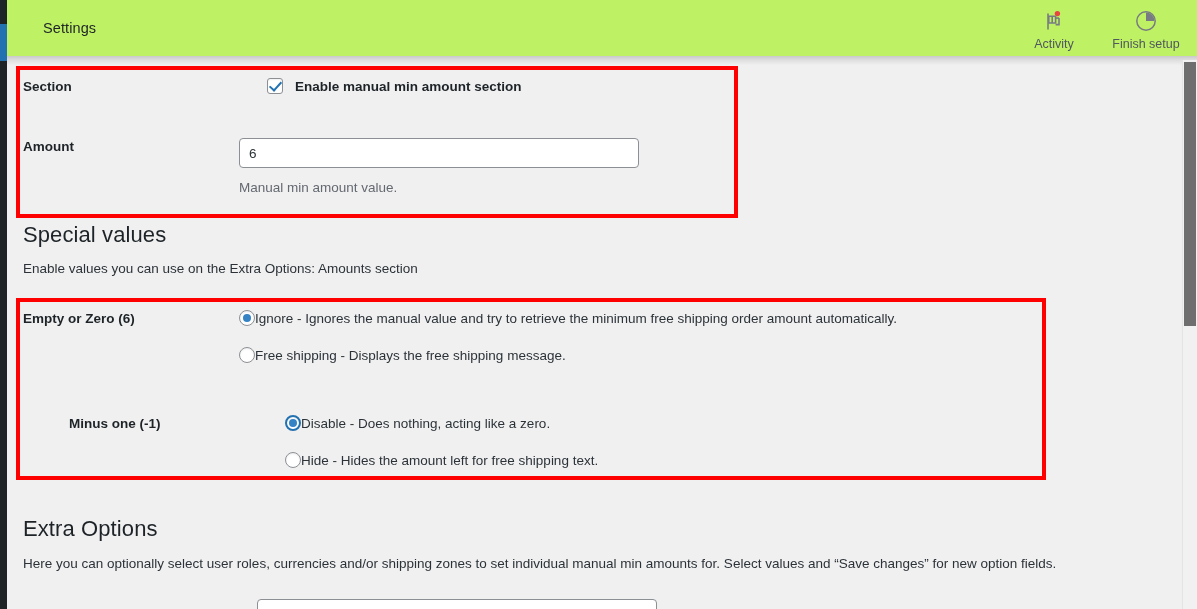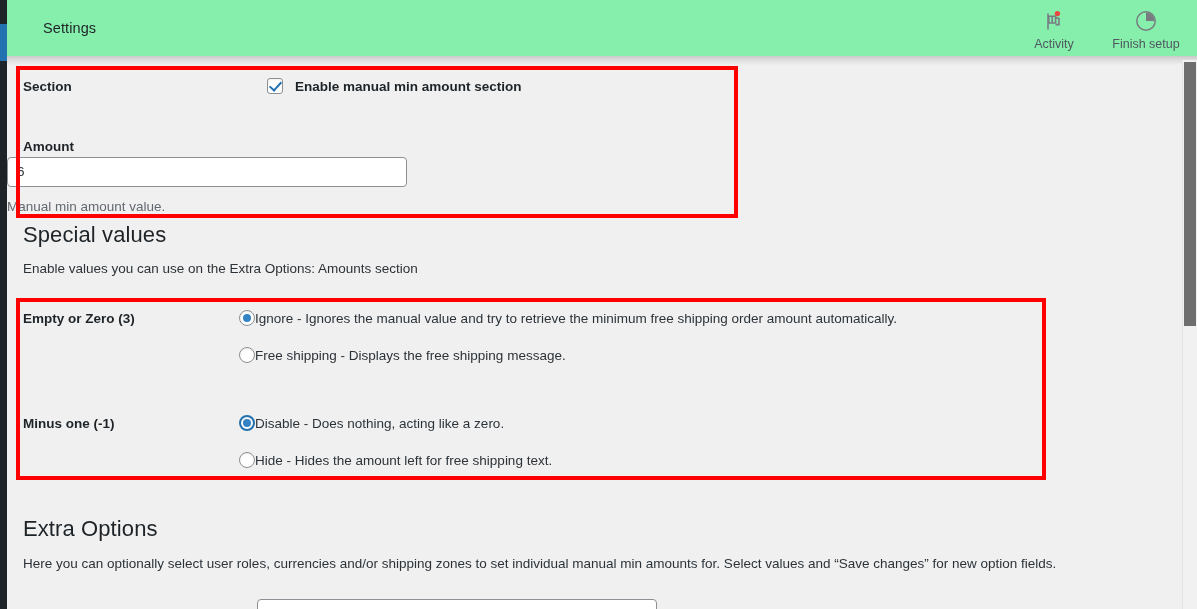--- a/index.html
+++ b/index.html
@@ -41,21 +41,21 @@
     left: 0; top: 12px;
     width: 7px; height: 12px;
     background: #2271b1;
   }
 
   
   .header {
     position: absolute;
     left: 7px; top: 0;
     width: 1190px; height: 56px;
-    background: #86efac;
+    background: #bef264;
     z-index: 30;
   }
   .header-shadow {
     position: absolute;
     left: 7px; top: 56px;
     width: 1190px; height: 9px;
     background: linear-gradient(to bottom, #c9c9ca 0%, #dedede 45%, #efefef 100%);
     z-index: 29;
   }
   .header-title {
@@ -310,50 +310,50 @@
     <div class="field-row" style="left:0; top:13px; width:731px;">
       <div class="field-label">Section</div>
       <div class="field-control">
         <label class="cb-line">
           <span class="checkbox checked"></span>
           <span class="cb-text">Enable manual min amount section</span>
         </label>
       </div>
     </div>
 
-    <div class="field-row" style="left:0; top:73px; width:795px;flex-direction:column;">
+    <div class="field-row" style="left:0; top:73px; width:795px;">
       <div class="field-label">Amount</div>
       <div class="field-control">
         <input class="text-input" type="text" value="6" style="">
         <div class="help-text">Manual min amount value.</div>
       </div>
     </div>
 
     <div class="section-head" style="left:16px; top:157px;">Special values</div>
     <div class="section-desc" style="left:16px; top:196px;">
       <span>Enable values you can use on the </span><b>Extra Options: Amounts</b><span> section</span>
     </div>
 
     <div class="redbox" id="redbox-2"></div>
 
     <div class="field-row" style="left:0; top:245px; width:1039px;">
-      <div class="field-label">Empty or Zero (3)</div>
+      <div class="field-label">Empty or Zero (6)</div>
       <div class="field-control">
         <label class="radio-line">
           <span class="radio sel"></span>
           <span class="radio-text">Ignore - Ignores the manual value and try to retrieve the minimum free shipping order amount automatically.</span>
         </label>
         <label class="radio-line">
           <span class="radio"></span>
           <span class="radio-text">Free shipping - Displays the free shipping message.</span>
         </label>
       </div>
     </div>
 
-    <div class="field-row" style="left:0; top:350px; width:1039px;">
+    <div class="field-row" style="left:0; top:350px; width:1039px;padding-left:46px;">
       <div class="field-label">Minus one (-1)</div>
       <div class="field-control">
         <label class="radio-line">
           <span class="radio sel focused"></span>
           <span class="radio-text">Disable - Does nothing, acting like a zero.</span>
         </label>
         <label class="radio-line">
           <span class="radio"></span>
           <span class="radio-text">Hide - Hides the amount left for free shipping text.</span>
         </label>

